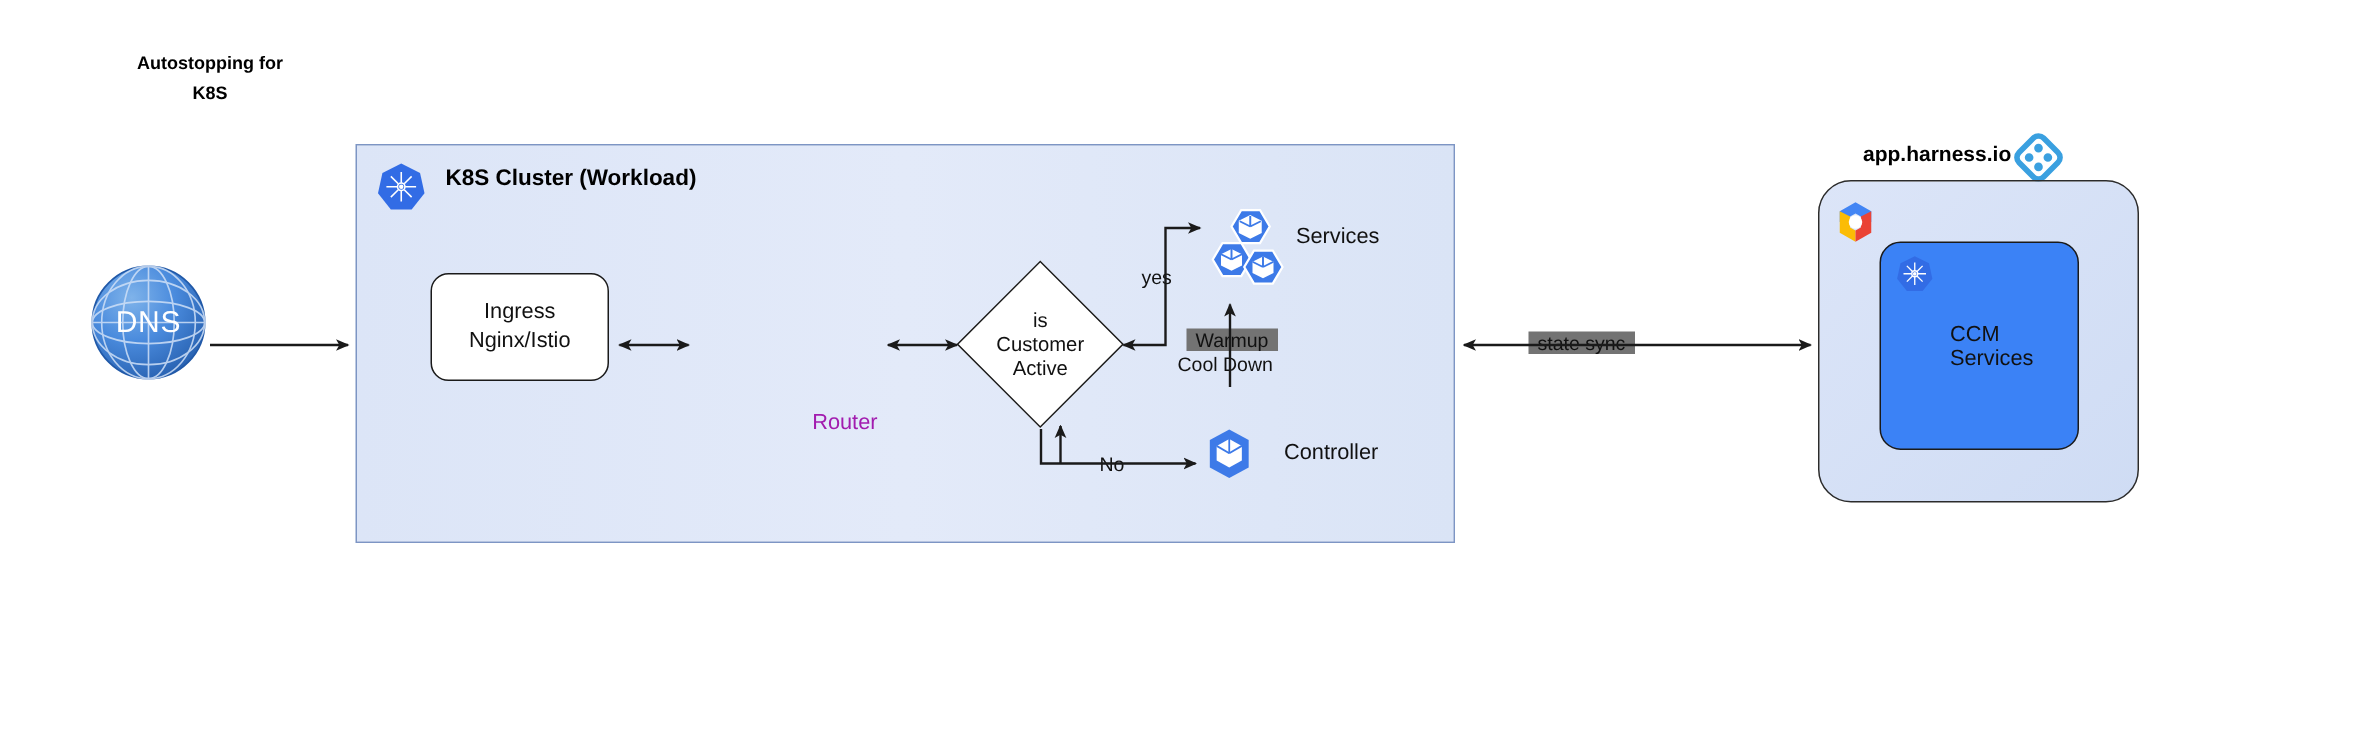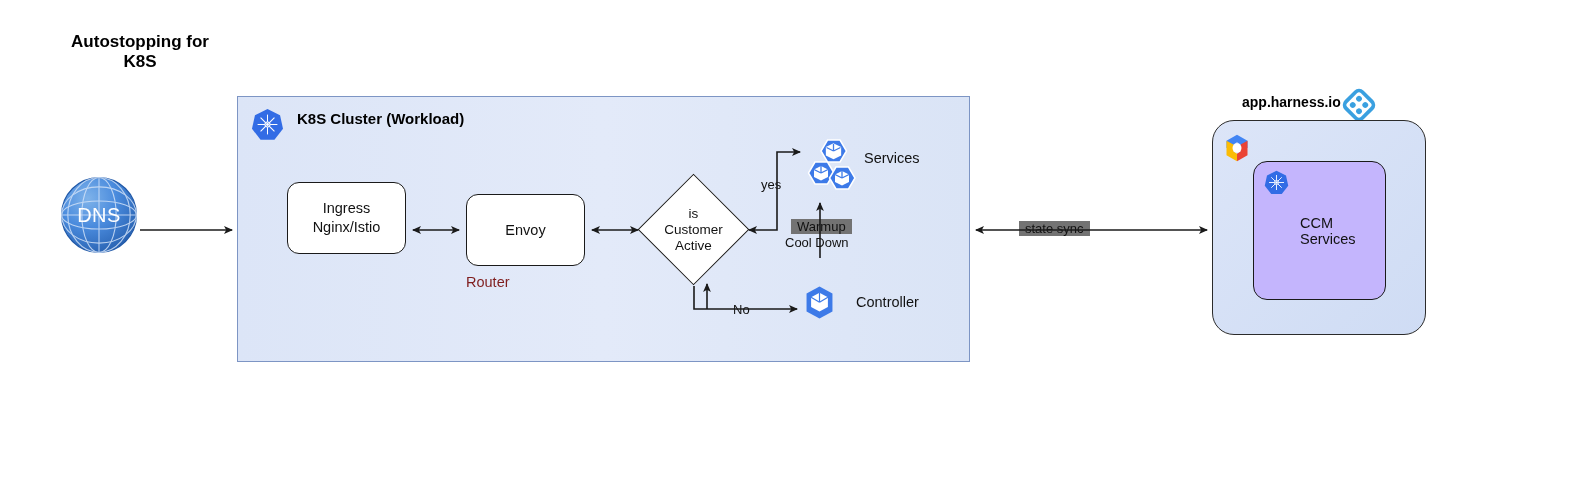--- a/index.html
+++ b/index.html
@@ -16,21 +16,21 @@
     width: 1576px;
     height: 500px;
     background: #ffffff;
     overflow: hidden;
   }
   .abs { position: absolute; }
 
   
   .diagram-title {
     left: 30px; top: 32px; width: 220px;
-    font-size: 17px;
+    font-size: 12px;
     font-weight: bold;
     color: #000;
     line-height: 20px;
     text-align: center;
     white-space: pre-line;
   }
 
   
   .cluster-box {
     left: 237px; top: 96px;
@@ -54,22 +54,22 @@
     align-items: center;
     justify-content: center;
     text-align: center;
     font-size: 14.5px;
     color: #111;
     line-height: 19px;
     white-space: pre-line;
   }
   .node-sublabel {
     font-size: 14.5px;
-    color: #7f1d1d;
-    text-align: left;
+    color: #a21caf;
+    text-align: right;
   }
 
   
   .diamond-wrap {
     left: 641px; top: 177px;
     width: 105px; height: 106px;
   }
   .diamond-shape {
     position: absolute;
     left: 13px; top: 13px;
@@ -120,21 +120,21 @@
     left: 1212px; top: 120px;
     width: 214px; height: 215px;
     background: linear-gradient(135deg,#dce5f8 0%, #cfdcf4 100%);
     border: 1.4px solid #2b2b2b;
     border-radius: 22px;
     box-sizing: border-box;
   }
   .ccm-inner {
     left: 1253px; top: 161px;
     width: 133px; height: 139px;
-    background: #c4b5fd;
+    background: #3b82f6;
     border: 1.4px solid #1a1a1a;
     border-radius: 14px;
     box-sizing: border-box;
     display: flex; align-items: center; justify-content: center;
     font-size: 14.5px; color: #111; padding-left: 46px;
   }
   svg.layer {
     position: absolute;
     left: 0; top: 0;
     width: 1576px; height: 500px;
@@ -188,21 +188,20 @@
         <ellipse cx="50" cy="50" rx="48" ry="36"></ellipse>
         <line x1="2" y1="50" x2="98" y2="50"></line>
       </g>
     </svg>
     <div class="abs" style="left:0; top:0; width:78px; height:78px; display:flex; align-items:center; justify-content:center; font-size:20px; color:#fff; letter-spacing:0.5px;">DNS</div>
   </div>
 
   <div class="abs node-box" style="left:287px; top:182px; width:119px; height:72px;">Ingress
 Nginx/Istio</div>
 
-  <div class="abs node-box" style="left:466px; top:194px; width:119px; height:72px;">Envoy</div>
   <div class="abs node-sublabel" style="left:466px; top:274px; width:119px;">Router</div>
 
   <div class="abs diamond-wrap">
     <div class="diamond-shape"></div>
     <div class="diamond-text">is
 Customer
 Active</div>
   </div>
 
   <div class="abs" style="left:805px; top:136px; width:60px; height:62px;">

